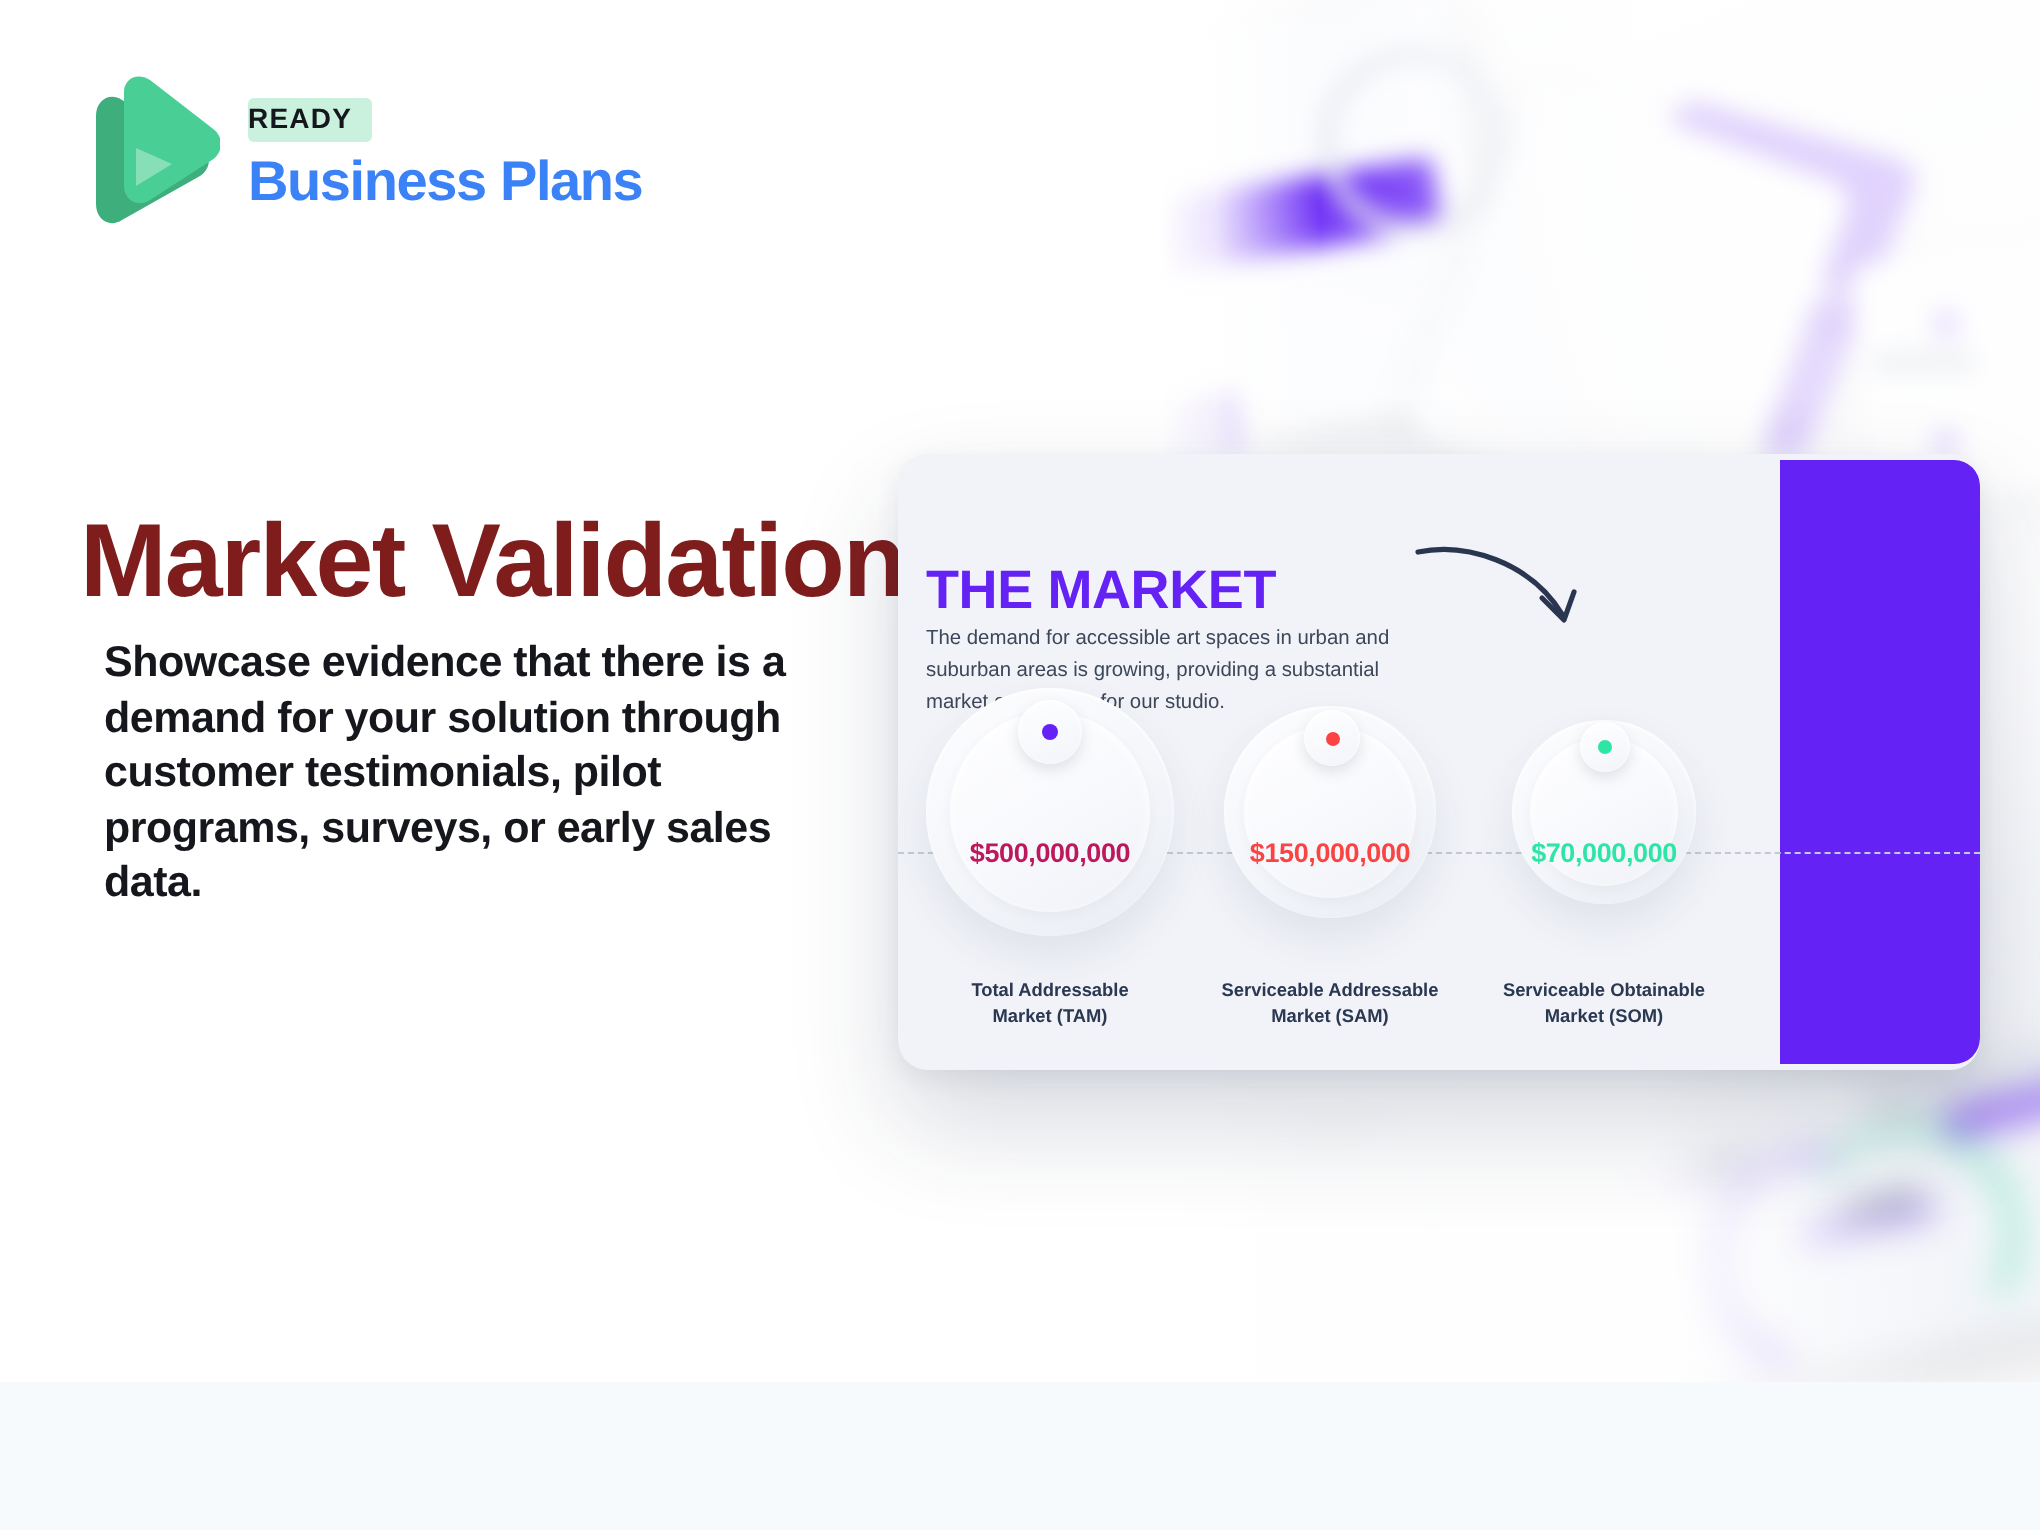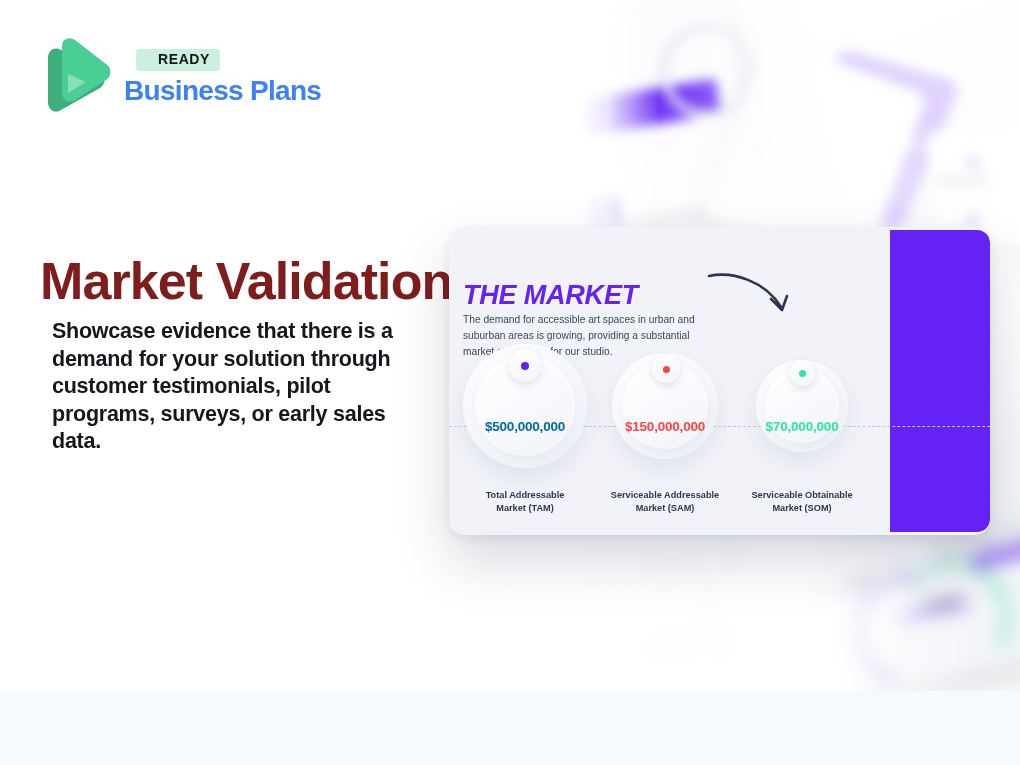--- a/index.html
+++ b/index.html
@@ -119,24 +119,23 @@
   }
   .brand-mark { width: 70px; height: 78px; display: block; }
   .brand-text { display: flex; flex-direction: column; gap: 5px; }
   .ready-badge {
     align-self: flex-start;
     background: #c9f1dd;
     color: #15171c;
     font-size: 14px;
     font-weight: 700;
     letter-spacing: 0.6px;
-    padding: 3px 10px 4px 22px;
+    padding: 3px 10px 4px 0;
     border-radius: 3px;
     line-height: 1.1;
-    margin-left: 12px;
   }
   .brand-title {
     font-size: 28px;
     font-weight: 700;
     color: #3b82f6;
     letter-spacing: -0.7px;
     line-height: 1.05;
   }
 
   .headline {
@@ -181,21 +180,20 @@
     border-radius: 0 13px 13px 0;
   }
   .market-title {
     position: absolute;
     left: 14px; top: 33px;
     font-size: 27px;
     font-weight: 700;
     color: #6422f5;
     letter-spacing: -0.2px;
     line-height: 1;
-    font-style: italic;
   }
   .market-desc {
     position: absolute;
     left: 14px; top: 75px;
     width: 252px;
     font-size: 10.2px;
     font-weight: 400;
     color: #3c4759;
     line-height: 1.55;
   }
@@ -349,21 +347,21 @@
     <div class="dash-line"></div>
 
     <div class="circles">
 
       <div class="gauge">
         <div class="gauge-outer" style="left:14px; top:117px; width:124px; height:124px;"></div>
         <div class="gauge-inner" style="left:26px; top:129px; width:100px; height:100px;"></div>
         <div class="gauge-knob" style="left:60px; top:123px; width:32px; height:32px;">
           <span class="gauge-dot" style="background:#6422f5;"></span>
         </div>
-        <div class="gauge-value" style="left:6px; top:192px; width:140px; color:#0369a1;">$500,000,000</div>
+        <div class="gauge-value" style="left:6px; top:192px; width:140px; color:#be185d;">$500,000,000</div>
         <div class="gauge-label" style="left:-2px; top:262px; width:156px;">
           <span>Total Addressable</span><br>
           <span>Market (TAM)</span>
         </div>
       </div>
 
       <div class="gauge">
         <div class="gauge-outer" style="left:163px; top:126px; width:106px; height:106px;"></div>
         <div class="gauge-inner" style="left:173px; top:136px; width:86px; height:86px;"></div>
         <div class="gauge-knob" style="left:203px; top:128px; width:28px; height:28px;">

